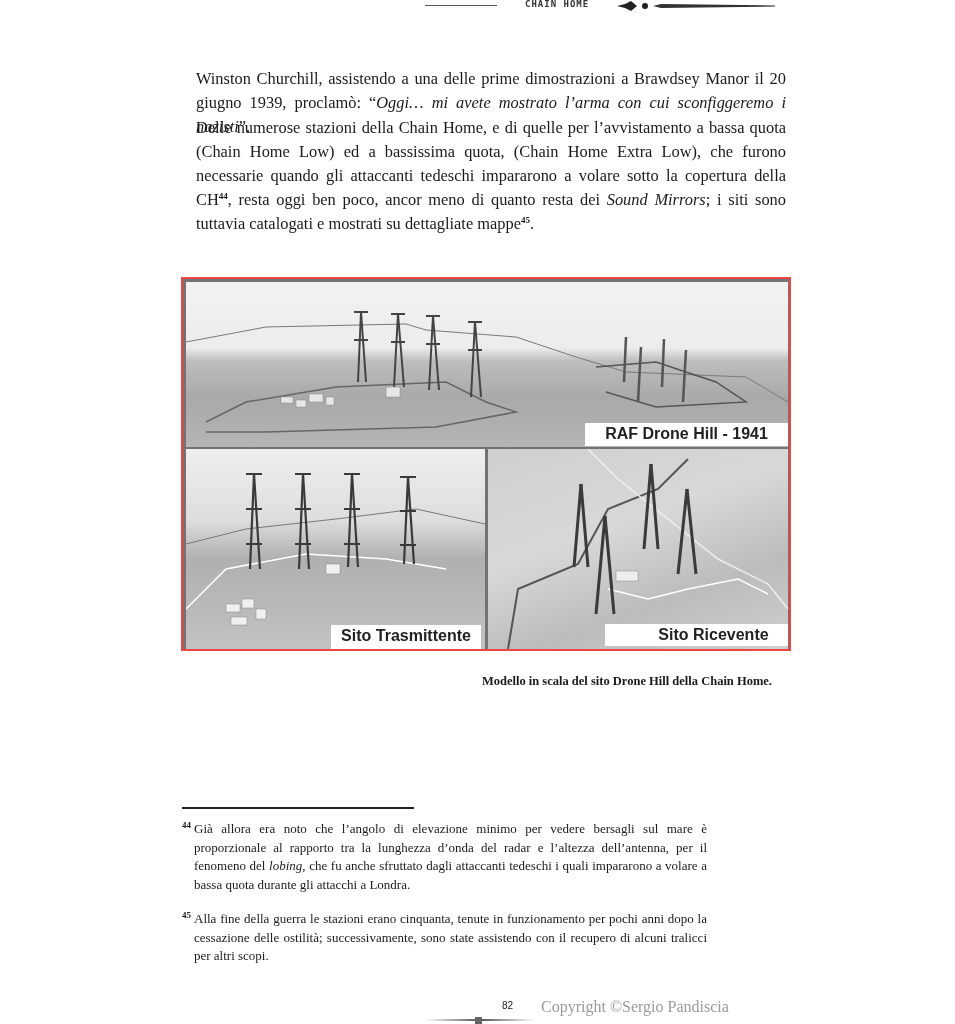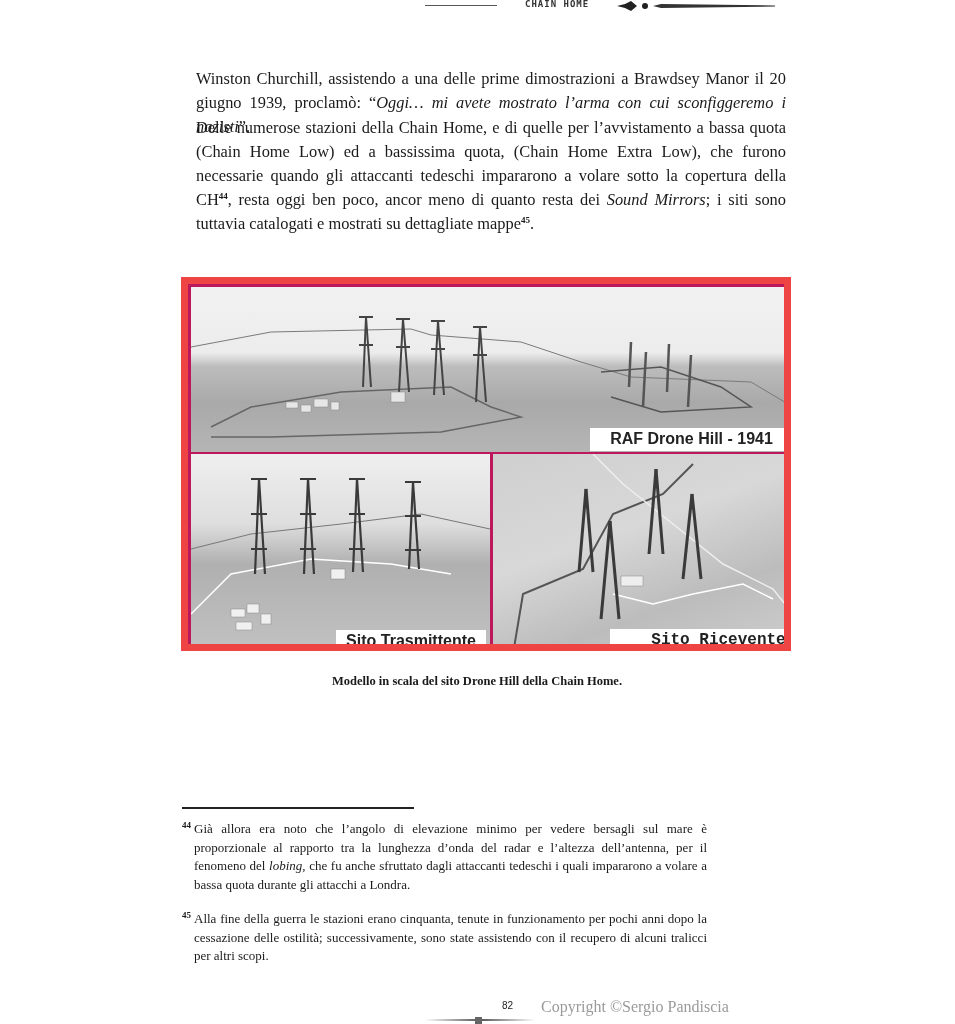--- a/index.html
+++ b/index.html
@@ -12,37 +12,37 @@
       font-size: 9px; letter-spacing: 1px; color: #333; }
     .header .ornament { position: absolute; left: 192px; top: 0px; width: 158px; height: 12px; }
 
     .para { position: absolute; left: 182px; width: 590px; font-size: 16.4px; line-height: 24px;
       text-align: justify; margin: 14px; }
     .para sup { font-size: 9px; font-weight: bold; line-height: 0; vertical-align: 6px; }
     .p1 { top: 53px; }
     .p2 { top: 102px; }
 
     .figure { position: absolute; left: 181px; top: 277px; width: 610px; height: 374px;
-      background: #be185d; border: 7px solid #ef4444; box-sizing: border-box; overflow: hidden; }
+      background: #737373; border: 2px solid #ef4444; box-sizing: border-box; overflow: hidden; }
     .panel { position: absolute; overflow: hidden; }
     .panel-top { left: 3px; top: 3px; width: 602px; height: 165px;
       background: linear-gradient(#f2f2f2 0%, #ececec 40%, #bdbdbd 48%, #a9a9a9 70%, #b5b5b5 100%); }
     .panel-bl { left: 3px; top: 170px; width: 299px; height: 200px;
       background: linear-gradient(#efefef 0%, #dedede 35%, #b0b0b0 55%, #c2c2c2 100%); }
     .panel-br { left: 305px; top: 170px; width: 300px; height: 200px;
       background: linear-gradient(160deg, #cfcfcf 0%, #d8d8d8 40%, #bcbcbc 70%, #cfcfcf 100%); }
     .panel svg { position: absolute; left: 0; top: 0; }
 
     .label-box { position: absolute; background: #ffffff; font-family: "Liberation Sans", "DejaVu Sans", sans-serif;
       font-weight: bold; color: #222; font-size: 16px; line-height: 22px; text-align: center; }
     .lbl-raf { left: 399px; top: 141px; width: 203px; height: 23px; }
     .lbl-tx { left: 145px; top: 176px; width: 150px; height: 32px; }
-    .lbl-rx { left: 117px; top: 175px; width: 217px; height: 22px; font-family: Liberation Mono, monospace; }
+    .lbl-rx { left: 117px; top: 175px; width: 217px; height: 22px; }
 
-    .caption { position: absolute; left: 182px; top: 674px; width: 590px; text-align: center;
+    .caption { position: absolute; left: 182px; top: 674px; width: 590px; text-align: right;
       font-size: 12.5px; font-weight: bold; margin: 0; }
 
     .fn-rule { position: absolute; left: 182px; top: 807px; width: 232px; height: 1.5px; background: #222; }
     .footnote { position: absolute; left: 182px; width: 525px; font-size: 13px; line-height: 18.5px;
       text-align: justify; margin: 0; }
     .footnote .num { position: absolute; left: 0; top: -4px; font-size: 9px; font-weight: bold; }
     .footnote .body { display: block; padding-left: 12px; }
     .fn44 { top: 820px; }
     .fn45 { top: 910px; }
 

